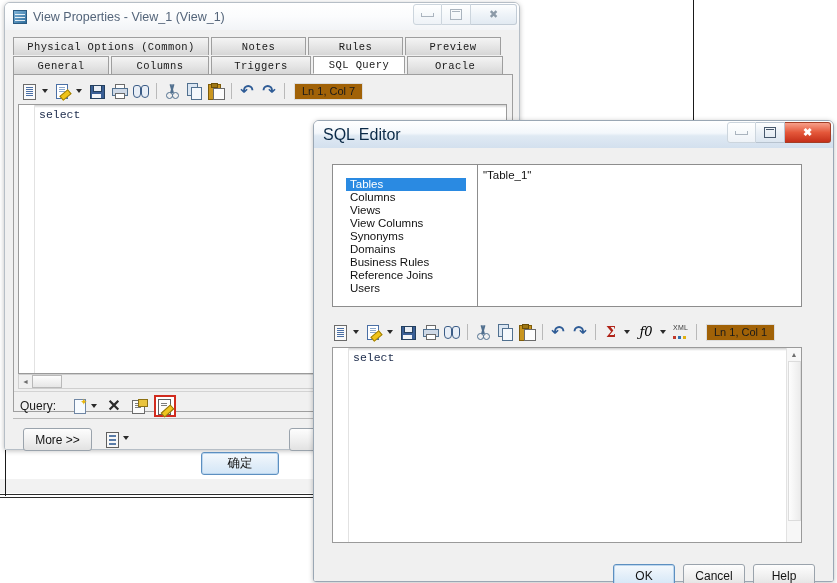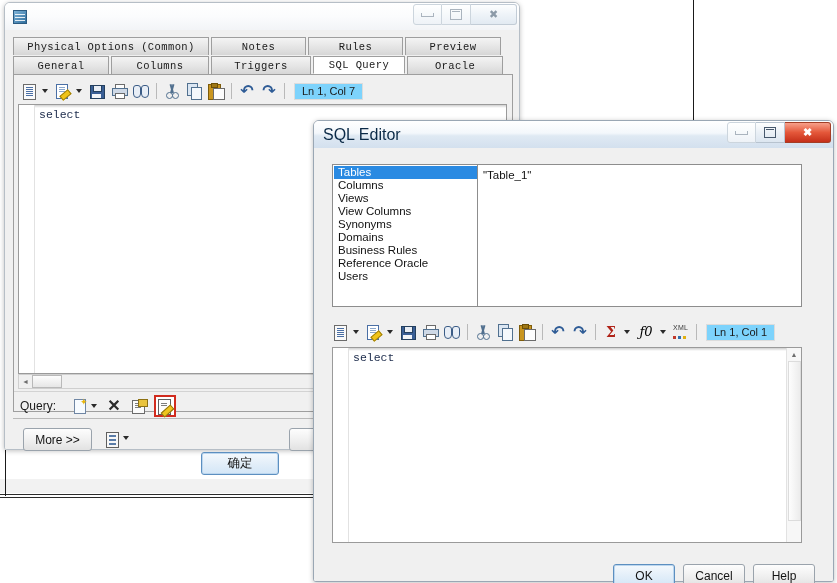--- a/index.html
+++ b/index.html
@@ -158,21 +158,21 @@
     position: relative;
     box-sizing: border-box;
   }
   .tbtn.hl { border: 2px solid #d12b1e; background: #fff; }
   .caret {
     width: 0; height: 0; border-left: 3.5px solid transparent; border-right: 3.5px solid transparent;
     border-top: 4px solid #2a2a2a; margin-left: 1px; margin-right: 3px;
   }
   .tsep { width: 1px; height: 16px; background: #b9b9b9; margin: 0 3px; }
   .lncol {
-    background: #7dd3fc;
+    background: #a16207;
     border: 1px solid #dcdcdc;
     height: 17px;
     display: flex; align-items: center;
     padding: 0 7px;
     font-size: 11px;
     color: #1a1a1a;
     margin-left: 4px;
     box-sizing: border-box;
   }
 
@@ -337,21 +337,21 @@
   }
 
   
   .listbox {
     position: absolute;
     background: #ffffff;
     border: 1px solid #8d8d8d;
     box-sizing: border-box;
     overflow: hidden;
   }
-  .listbox .inner { position:absolute; left:0; top:0; right:0; bottom:0; padding: 1px; }
+  .listbox .inner { position:absolute; left:0; top:0; right:0; bottom:0; padding: 13px; }
   .lb-item {
     height: 13px;
     display: flex; align-items: center;
     padding-left: 4px;
     font-size: 11.5px;
     color: #111;
     line-height: 13px;
     white-space: nowrap;
   }
   .lb-item.sel { background: #2a8ae2; color: #ffffff; }
@@ -376,20 +376,21 @@
   <div class="bg-band" style="left:0; top:479px; width:313px; height:14px;"></div>
   <div class="bg-vline" style="left:5px; top:450px; height:46px;"></div>
 
   <div class="window inactive" style="left:4px; top:2px; width:516px; height:448px;">
     <div class="frame-glow"></div>
 
     <div class="titlebar inactive">
       <span class="win-icon">
           <span class="glyph"></span>
         </span>
+      <span class="title-text">View Properties - View_1 (View_1)</span>
       <span class="win-buttons">
         <span class="wbtn dim first">
             <span class="mini-bar"></span>
           </span>
         <span class="wbtn dim">
             <span class="mini-box"></span>
           </span>
         <span class="wbtn close dim">✖</span>
       </span>
     </div>
@@ -598,21 +599,21 @@
           <div class="lb-item">
             <span>Synonyms</span>
           </div>
           <div class="lb-item">
             <span>Domains</span>
           </div>
           <div class="lb-item">
             <span>Business Rules</span>
           </div>
           <div class="lb-item">
-            <span>Reference Oracle</span>
+            <span>Reference Joins</span>
           </div>
           <div class="lb-item">
             <span>Users</span>
           </div>
         </div>
       </div>
 
       <div class="valuebox" style="left:163px; top:16px; width:325px; height:143px;">
         <div>
           <span>"Table_1"</span>

